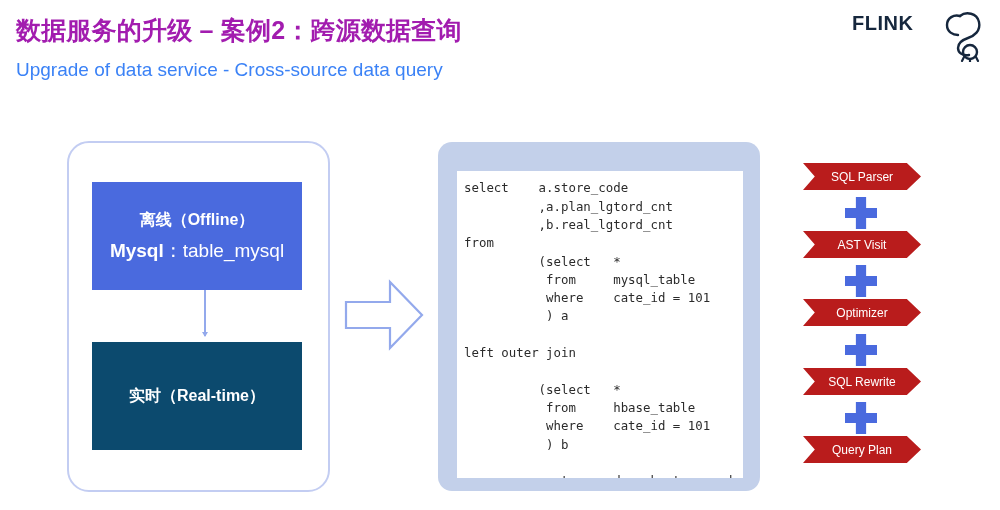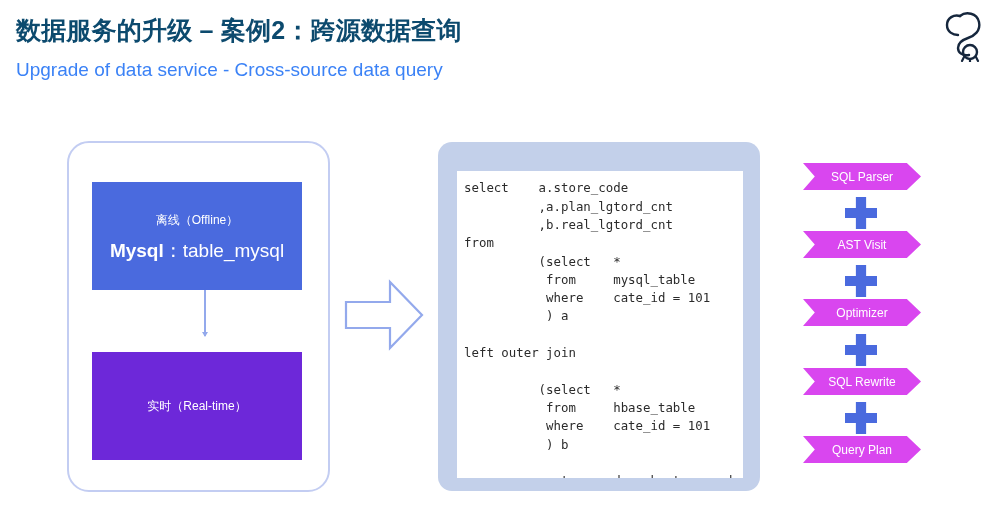--- a/index.html
+++ b/index.html
@@ -18,21 +18,21 @@
 
   
   #slide-title {
     position: absolute;
     left: 16px;
     top: 14px;
     font-size: 25px;
     font-weight: bold;
     letter-spacing: 0.2px;
     white-space: nowrap;
-    color: #0c4a6e;
+    color: #a21caf;
   }
   #slide-subtitle {
     position: absolute;
     left: 16px;
     top: 59px;
     font-size: 19px;
     font-weight: normal;
     white-space: nowrap;
     color: #3b82f6;
   }
@@ -83,26 +83,26 @@
     flex-direction: column;
     align-items: center;
     justify-content: center;
     color: #ffffff;
   }
   #offline-box {
     top: 182px;
     background: #4a6ade;
   }
   #realtime-box {
-    top: 352px;
-    background: #6d28d9;
+    top: 342px;
+    background: #0c4a6e;
   }
   .source-box .line1 {
-    font-size: 12px;
-    font-weight: normal;
+    font-size: 16px;
+    font-weight: bold;
     line-height: 30px;
     white-space: nowrap;
   }
   .source-box .line2 {
     font-size: 19px;
     line-height: 32px;
     white-space: nowrap;
   }
   .source-box .line2 b {
     font-weight: bold;
@@ -168,21 +168,21 @@
   .chevron {
     position: absolute;
     left: 803px;
     width: 118px;
     height: 27px;
     color: #ffffff;
     font-size: 12px;
     display: flex;
     align-items: center;
     justify-content: center;
-    background: #d946ef;
+    background: #b91c1c;
     -webkit-clip-path: polygon(0 0, 88% 0, 100% 50%, 88% 100%, 0 100%, 10% 50%);
     clip-path: polygon(0 0, 88% 0, 100% 50%, 88% 100%, 0 100%, 10% 50%);
     filter: drop-shadow(1px 2px 1.5px rgba(90,100,130,0.38));
   }
   .chevron span { pointer-events: none; }
   #chevron-sql-parser  { top: 163px; }
   #chevron-ast-visit   { top: 231px; text-align: center; }
   #chevron-optimizer   { top: 299px; }
   #chevron-sql-rewrite { top: 368px; }
   #chevron-query-plan  { top: 436px; }
@@ -203,20 +203,21 @@
   #plus-4 { top: 402px; }
 </style>
 </head>
 <body>
 
 <div id="slide-title">数据服务的升级 – 案例2：跨源数据查询</div>
 <div id="slide-subtitle">Upgrade of data service - Cross-source data query</div>
 
 <div id="brand-logo">
   <div class="logo-text">
+    <div>FLINK</div>
   </div>
   <svg class="squirrel" width="46" height="52" viewBox="0 0 46 52" fill="none">
     <path d="M24 6 C30 1, 41 3, 43 12 C45 21, 38 26, 32 28 C26 30, 22 33, 22 38 C22 43, 27 46, 33 45" stroke="#16273d" stroke-width="2.4" fill="none" stroke-linecap="round"></path>
     <path d="M24 6 C18 4, 11 8, 11 15 C11 22, 17 25, 22 25" stroke="#16273d" stroke-width="2.4" fill="none" stroke-linecap="round"></path>
     <circle cx="34" cy="42" r="7" stroke="#16273d" stroke-width="2.4" fill="none"></circle>
     <path d="M28 47 L26 51 M34 49 L34 52 M40 47 L42 51" stroke="#16273d" stroke-width="2.2" stroke-linecap="round"></path>
   </svg>
 </div>
 
 <div id="source-container"></div>

